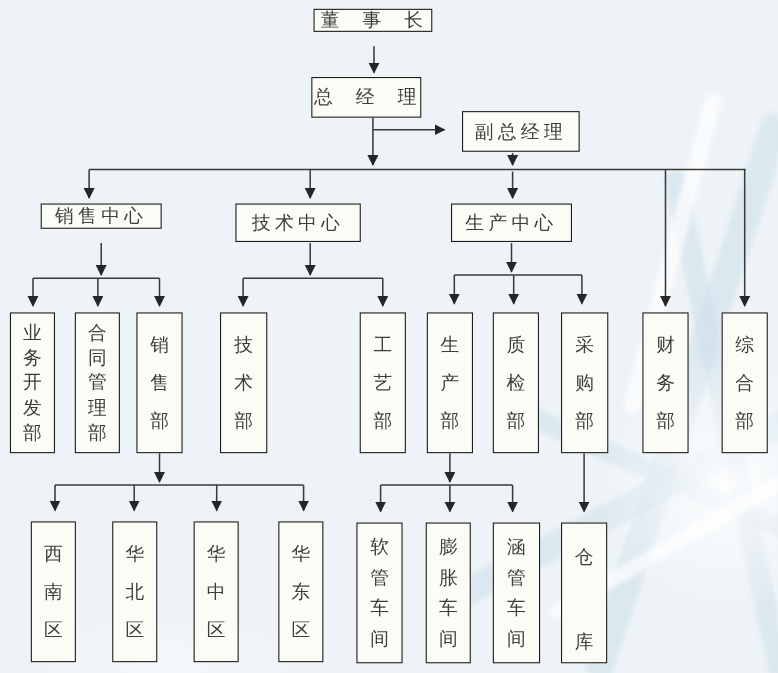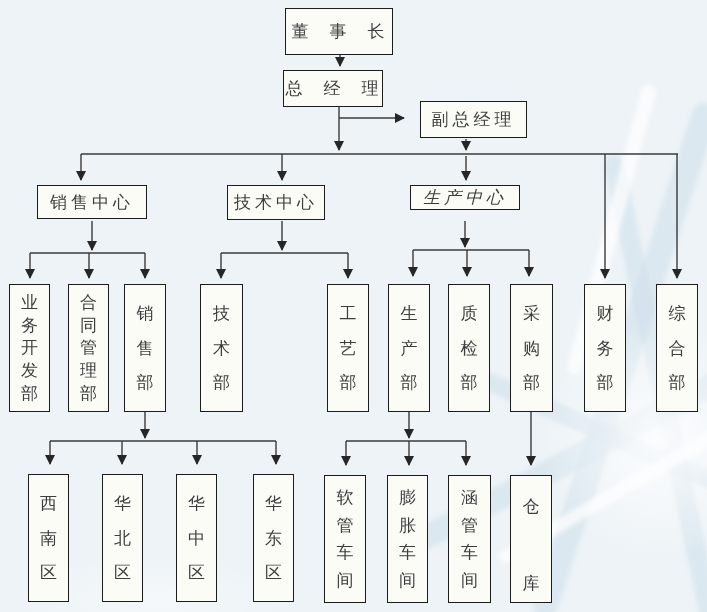--- a/index.html
+++ b/index.html
@@ -88,27 +88,27 @@
 
   <line x1="409" y1="412" x2="409" y2="438" marker-end="url(#arw)"></line>
   <line x1="346" y1="441" x2="466" y2="441"></line>
   <line x1="346" y1="441" x2="346" y2="465" marker-end="url(#arw)"></line>
   <line x1="409" y1="441" x2="409" y2="465" marker-end="url(#arw)"></line>
   <line x1="466" y1="441" x2="466" y2="465" marker-end="url(#arw)"></line>
 
   <line x1="531" y1="412" x2="531" y2="465" marker-end="url(#arw)"></line>
 </svg>
 
-<div class="node hbox" style="left:285px;top:8px;width:108px;height:47px;">董　事　长</div>
+<div class="node hbox" style="left:285px;top:8px;width:108px;height:21px;">董　事　长</div>
 <div class="node hbox" style="left:283px;top:70px;width:100px;height:37px;">总　经　理</div>
 <div class="node hbox sp" style="left:420px;top:101px;width:107px;height:37px;">副总经理</div>
 
-<div class="node hbox sp" style="left:37px;top:185px;width:110px;height:34px;">销售中心</div>
-<div class="node hbox sp" style="left:227px;top:185px;width:98px;height:35px;">技术中心</div>
-<div class="node hbox sp" style="left:410px;top:185px;width:110px;height:25px;font-style:italic;">生产中心</div>
+<div class="node hbox sp" style="left:37px;top:185px;width:110px;height:23px;">销售中心</div>
+<div class="node hbox sp" style="left:214px;top:185px;width:114px;height:35px;">技术中心</div>
+<div class="node hbox sp" style="left:410px;top:185px;width:110px;height:35px;">生产中心</div>
 
 <div class="node vbox" style="left:9px;top:284px;width:41px;height:128px;">
     <span class="vchar">业</span>
     <span class="vchar">务</span>
     <span class="vchar">开</span>
     <span class="vchar">发</span>
     <span class="vchar">部</span>
   </div>
 <div class="node vbox" style="left:68px;top:284px;width:41px;height:128px;">
     <span class="vchar">合</span>

